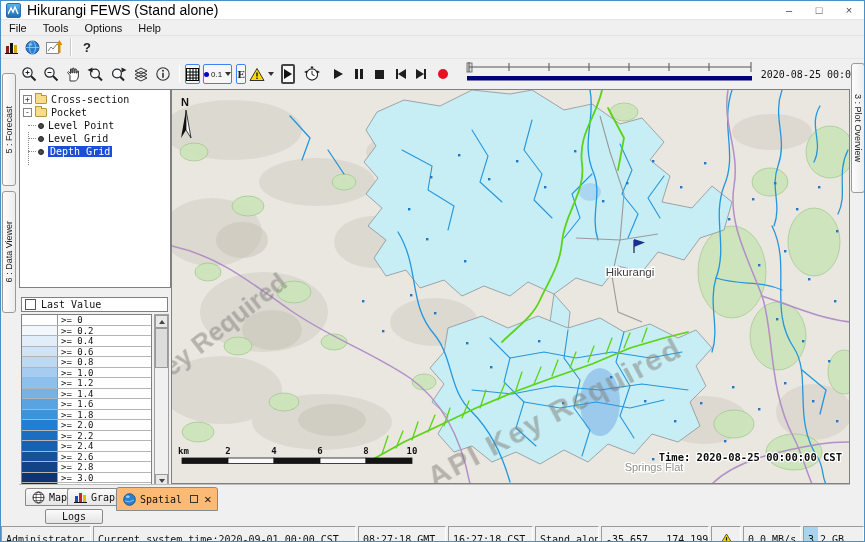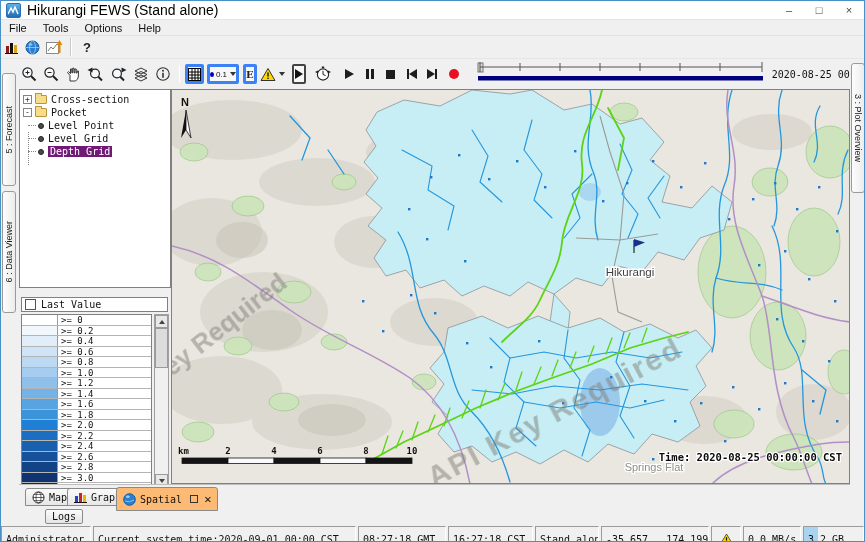--- a/index.html
+++ b/index.html
@@ -13,21 +13,21 @@
   .winbtn{width:30px;height:100%;display:flex;align-items:center;justify-content:center;font-size:11px;color:#444;}
   
   .menubar{position:absolute;left:0;top:19px;width:100%;height:16px;background:#f0f0f0;display:flex;align-items:center;font-size:11px;color:#111;border-bottom:1px solid #e2e2e2;box-sizing:border-box;}
   .menuitem{padding:0 8px;}
   
   .toolbar1{position:absolute;left:0;top:35px;width:100%;height:22px;background:#f0f0f0;display:flex;align-items:center;}
   .toolbar2{position:absolute;left:0;top:57px;width:100%;height:31px;background:#f0f0f0;display:flex;align-items:center;border-top:1px solid #e5e5e5;box-sizing:border-box;}
   .tbtn{display:flex;align-items:center;justify-content:center;margin:0 3px;height:20px;}
   .tsep{width:1px;height:18px;background:#c9c9c9;border-right:1px solid #fff;margin:0 5px;}
   .helpmark{font-size:13px;font-weight:bold;color:#222;margin-left:6px;}
-  .boxbtn{border:3px solid #3b82f6;background:#f7f7f7;border-radius:2px;display:flex;align-items:center;justify-content:center;height:20px;box-sizing:border-box;}
+  .boxbtn{border:1px solid #3b82f6;background:#f7f7f7;border-radius:2px;display:flex;align-items:center;justify-content:center;height:20px;box-sizing:border-box;}
   .caret{width:0;height:0;border-left:3px solid transparent;border-right:3px solid transparent;border-top:4px solid #333;margin-left:3px;}
   .scaletext{font-size:8px;color:#111;margin-left:2px;}
   .bluedot{width:5px;height:5px;border-radius:50%;background:#0000cc;}
   .elabel{font-size:10px;font-weight:bold;color:#222;font-family:"DejaVu Serif",serif;}
   .play-shape{width:0;height:0;border-left:9px solid #1d1d1d;border-top:5px solid transparent;border-bottom:5px solid transparent;}
   .pause-shape{width:3px;height:10px;background:#1d1d1d;box-shadow:5px 0 0 #1d1d1d;margin-right:5px;}
   .stop-shape{width:9px;height:9px;background:#1d1d1d;}
   .bar-v{width:2px;height:10px;background:#1d1d1d;}
   .tri-left{width:0;height:0;border-right:8px solid #1d1d1d;border-top:5px solid transparent;border-bottom:5px solid transparent;}
   .tri-right{width:0;height:0;border-left:8px solid #1d1d1d;border-top:5px solid transparent;border-bottom:5px solid transparent;}
@@ -65,21 +65,21 @@
   .sthumb{position:absolute;left:0;top:13px;width:13px;height:40px;background:#dcdcdc;border:1px solid #9a9a9a;box-sizing:border-box;}
   
   .mapview{position:absolute;left:170px;top:88px;width:679px;height:395px;border:1px solid #808080;box-sizing:border-box;overflow:hidden;background:#eae7e0;}
   
   .bottombar{position:absolute;left:18px;top:483px;width:831px;height:42px;background:#f0f0f0;border-top:1px solid #bdbdbd;box-sizing:border-box;}
   .btab{position:absolute;top:3px;height:18px;border:1px solid #8a8a8a;border-radius:3px 3px 0 0;background:linear-gradient(#fafafa,#e7e7e7);display:flex;align-items:center;padding:0 6px;font-family:"DejaVu Sans Mono",monospace;font-size:10px;color:#111;box-sizing:border-box;}
   .btab.active{background:#fdba74;height:24px;top:2px;}
   .btab .ticon{margin-right:4px;display:flex;}
   .minisq{width:8px;height:8px;border:1.5px solid #333;margin-left:8px;box-sizing:border-box;}
   .minix{font-size:12px;font-weight:bold;color:#111;margin-left:6px;line-height:10px;}
-  .logsbtn{position:absolute;left:26px;top:24px;height:15px;border:1px solid #8a8a8a;border-radius:2px;background:linear-gradient(#fbfbfb,#e4e4e4);font-family:"DejaVu Sans Mono",monospace;font-size:10px;color:#111;display:flex;align-items:center;padding:0 6px;box-sizing:border-box;}
+  .logsbtn{position:absolute;left:26px;top:24px;height:15px;border:1px solid #8a8a8a;border-radius:2px;background:linear-gradient(#fbfbfb,#e4e4e4);font-family:"DejaVu Sans Mono",monospace;font-size:10px;color:#111;display:flex;align-items:center;padding:0 16px;box-sizing:border-box;}
   
   .statusbar{position:absolute;left:0;top:525px;width:865px;height:17px;background:#f0f0f0;display:flex;align-items:stretch;font-family:"DejaVu Sans Mono",monospace;font-size:10px;color:#111;box-sizing:border-box;}
   .scell{border:1px solid;border-color:#9b9b9b #ffffff #ffffff #9b9b9b;margin-right:2px;display:flex;align-items:center;padding:12px 4px;white-space:nowrap;overflow:hidden;box-sizing:border-box;position:relative;}
   .memfill{position:absolute;left:0;top:0;bottom:0;width:14px;background:#a8d4f0;}
   .memtext{position:relative;}
 </style>
 </head>
 <body>
 
 <div id="window">
@@ -294,21 +294,21 @@
     <div class="trow tchild">
       <span class="bullet"></span>
       <span>Level Point</span>
     </div>
     <div class="trow tchild">
       <span class="bullet"></span>
       <span>Level Grid</span>
     </div>
     <div class="trow tchild">
       <span class="bullet"></span>
-      <span class="tsel" style="background-color: #701a75;">Depth Grid</span>
+      <span class="tsel" style="background-color: #1d4ed8;">Depth Grid</span>
     </div>
   </div>
 
   <div class="legendpanel">
     <div class="legendheader">
       <span class="checkbox"></span>
       <span>Last Value</span>
     </div>
     <div class="legendtable">
       <div class="lrow">

